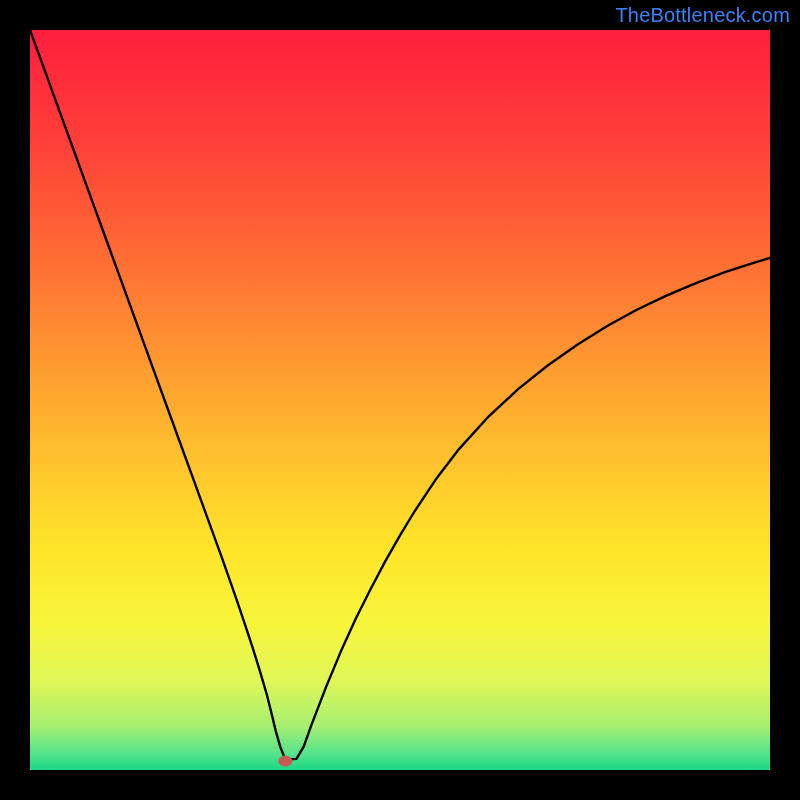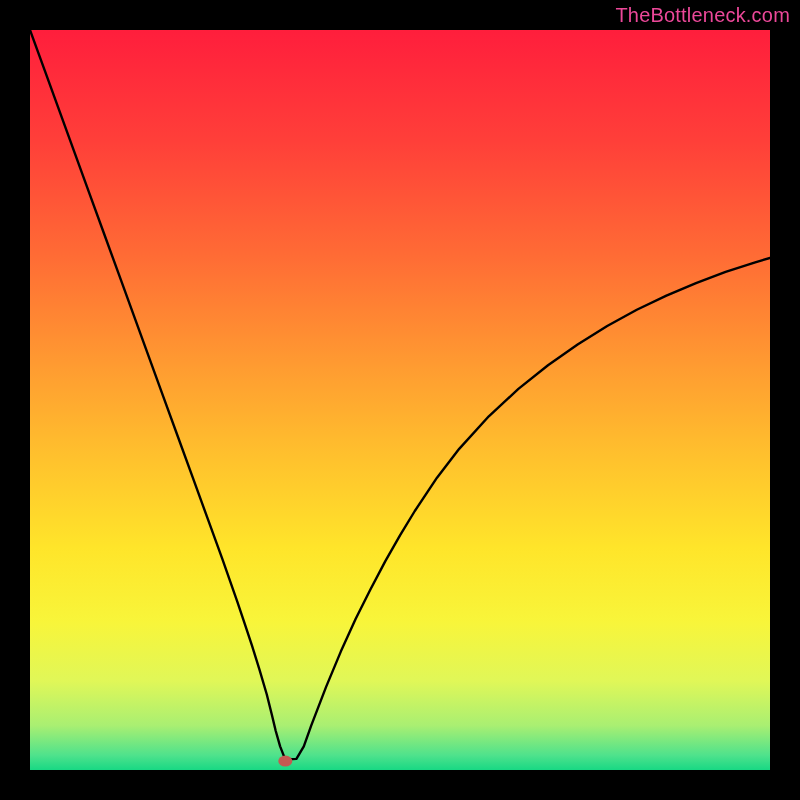--- a/index.html
+++ b/index.html
@@ -21,21 +21,21 @@
     left: 30px;
     top: 30px;
     width: 740px;
     height: 740px;
     overflow: hidden;
   }
   .watermark {
     position: absolute;
     top: 4px;
     right: 10px;
-    color: #ec4899;
+    color: #3b82f6;
     font-size: 20px;
     font-weight: 500;
     letter-spacing: 0.2px;
     user-select: none;
   }
   svg { display: block; }
 </style>
 </head>
 <body>
 

